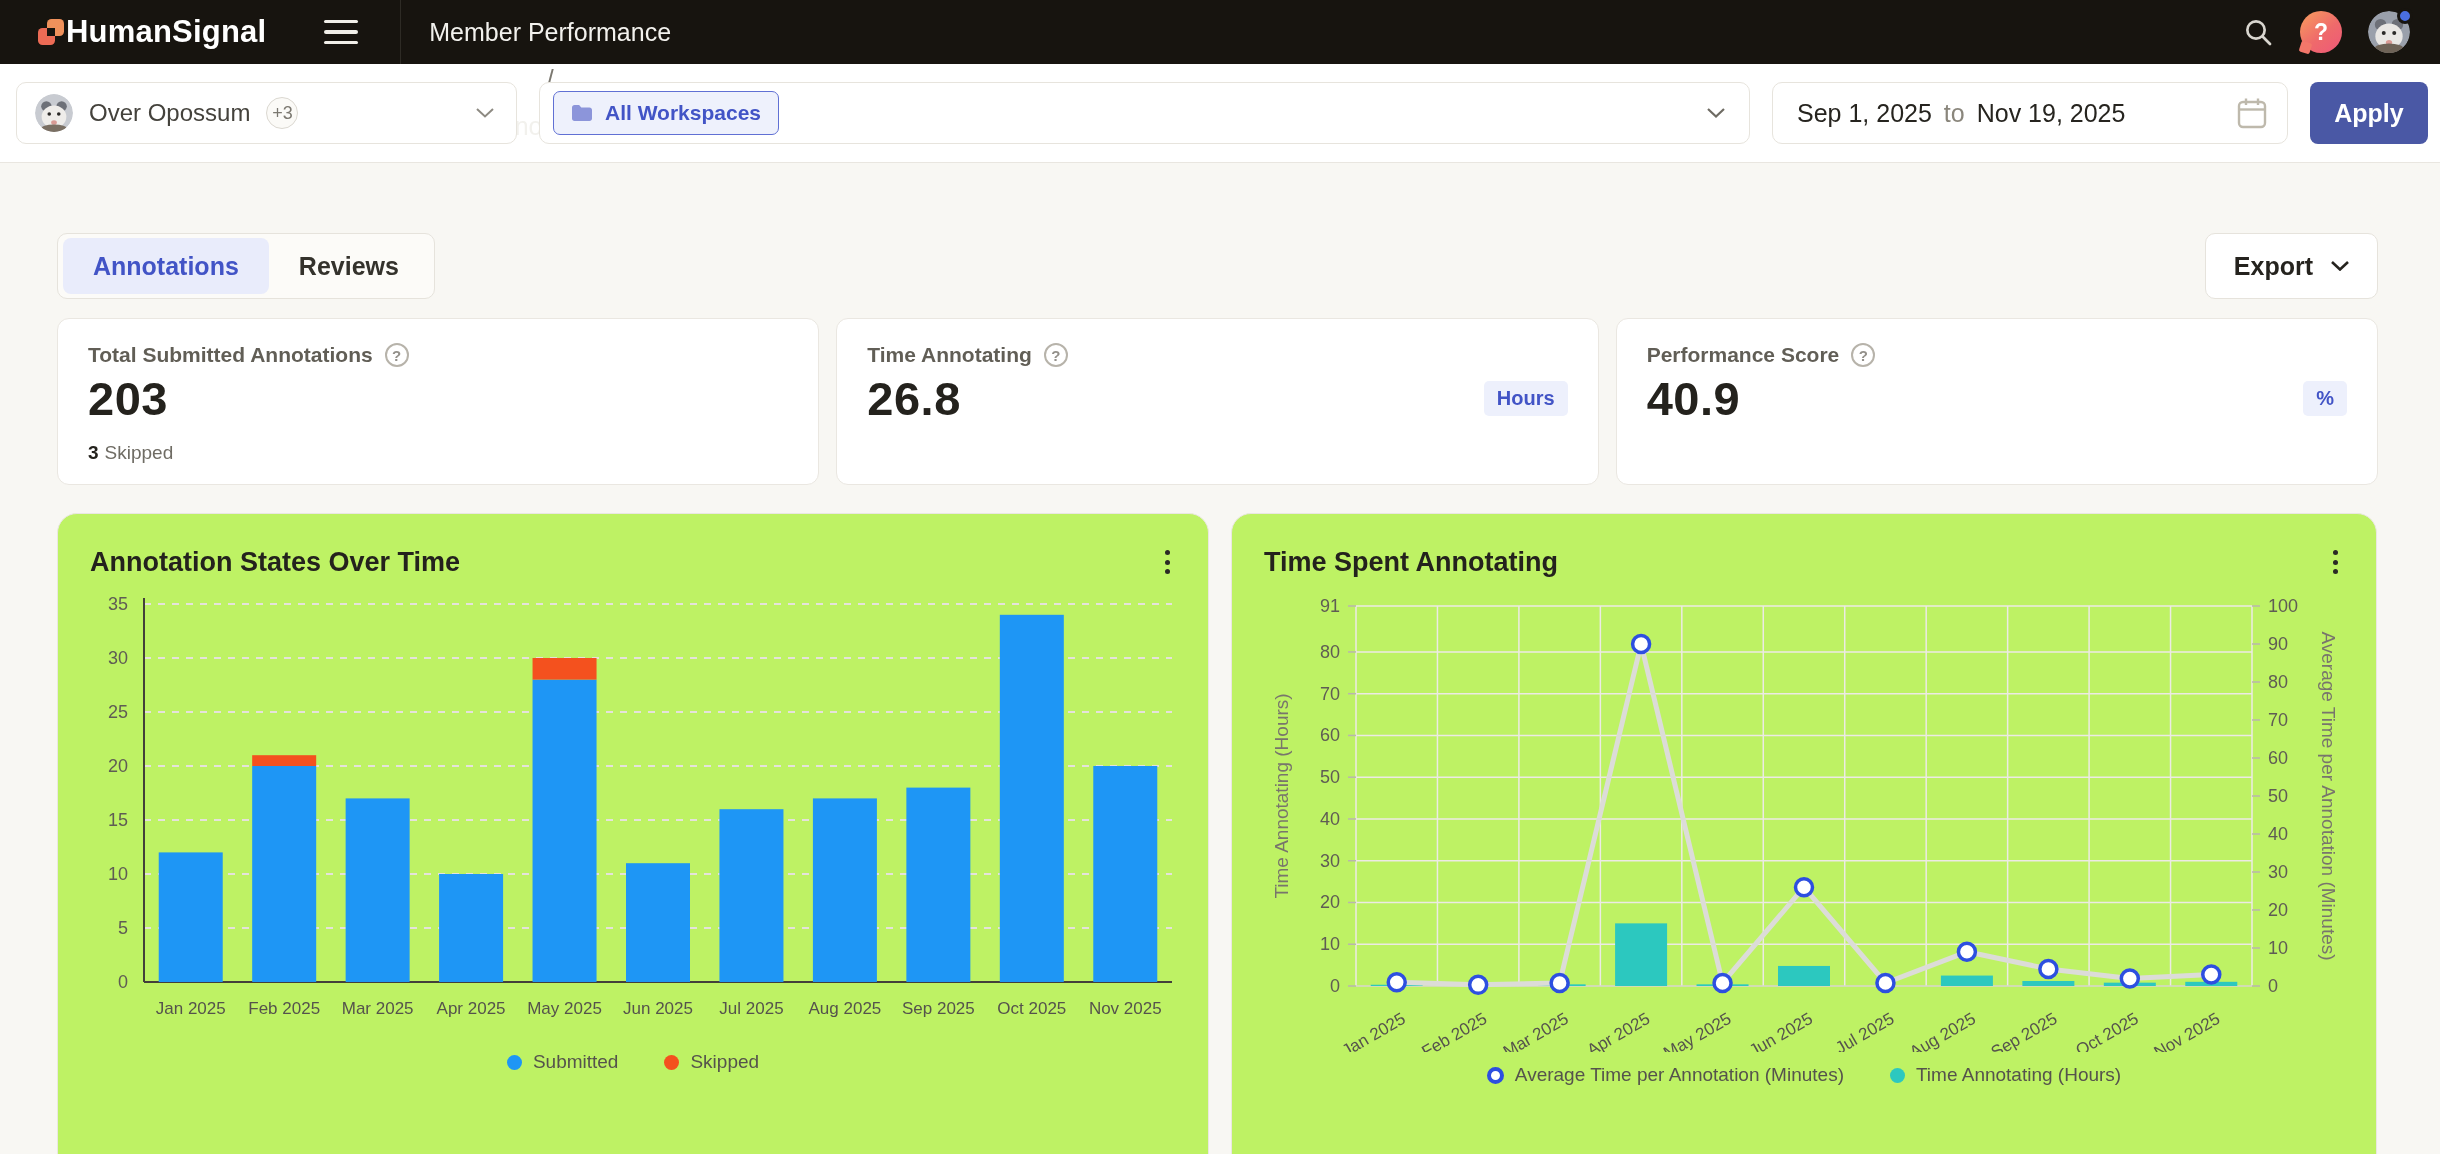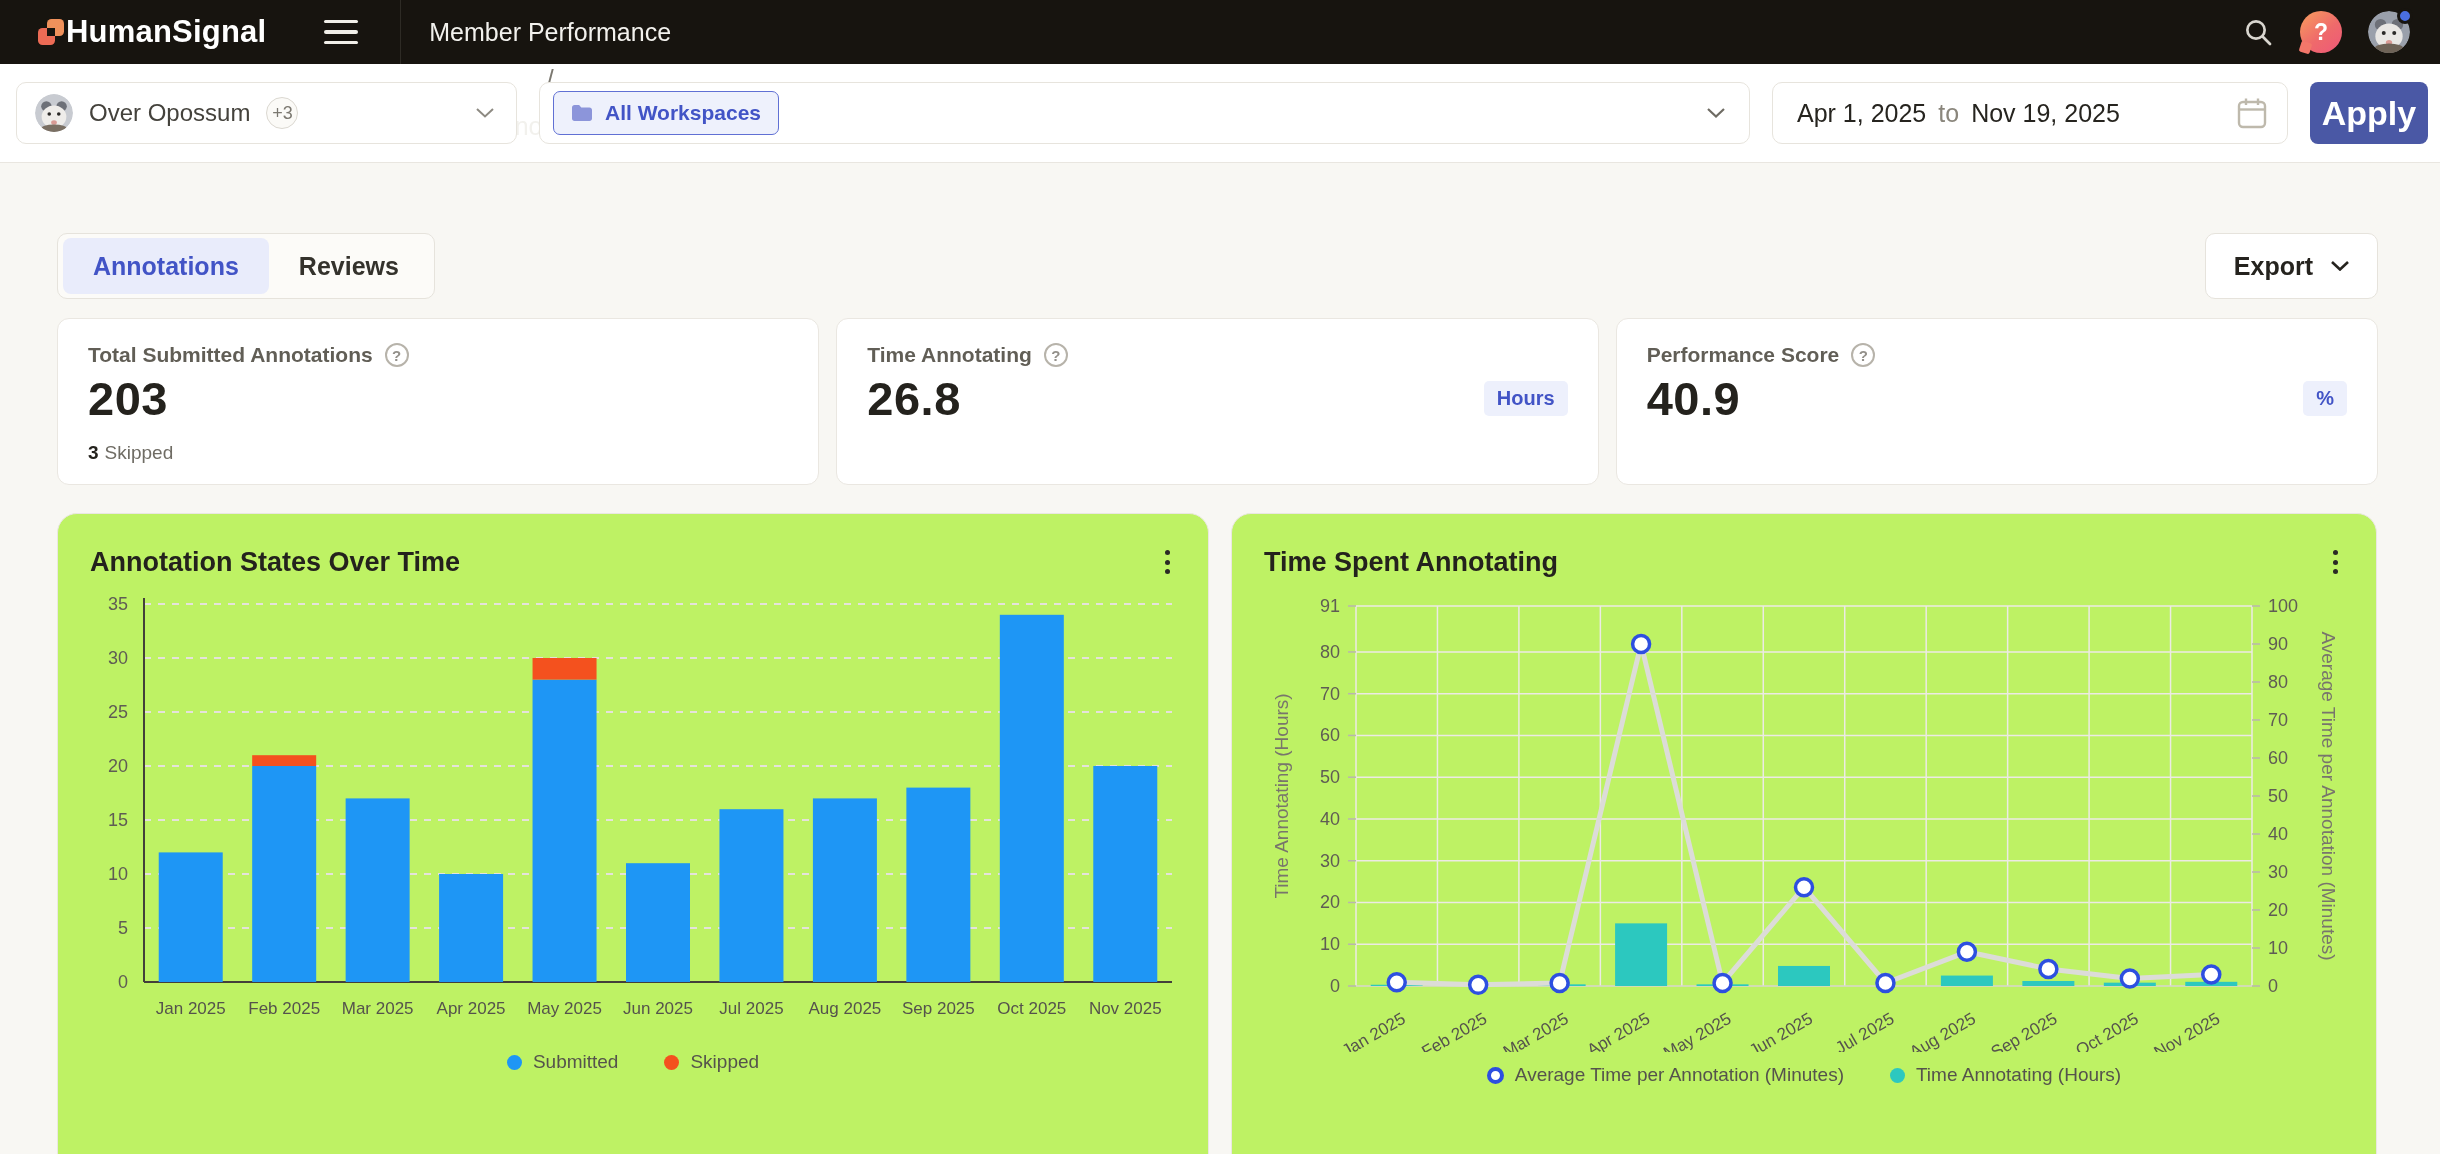--- a/index.html
+++ b/index.html
@@ -37,21 +37,21 @@
   .more-badge { width:32px; height:32px; border-radius:50%; border:1.5px solid #dbd8d1; background:#fbfaf7;
       color:#7b7870; font-size:18px; display:flex; align-items:center; justify-content:center; }
   .spacer { flex:1; }
   .workspace-select { flex:1; padding:0 24px 0 13px; }
   .ws-chip { display:flex; align-items:center; gap:12px; background:#eef1fc; border:1.5px solid #6070d4;
       border-radius:7px; padding:9px 17px; }
   .ws-chip span { font-size:21px; font-weight:700; color:#4254c6; }
   .date-range { width:516px; padding:0 20px 0 24px; font-size:25px; color:#26241f; gap:12px; }
   .date-sep { color:#8a867c; }
   .apply-btn { width:118px; height:62px; background:#4a58a5; border:none; border-radius:8px;
-      color:#fff; font-size:34px; font-weight:700; cursor:pointer; font-family:inherit; }
+      color:#fff; font-size:25px; font-weight:700; cursor:pointer; font-family:inherit; }
 
   
   main { padding:0 62px 0 57px; }
   .toolbar-row { margin-top:70px; display:flex; justify-content:space-between; align-items:center; }
   .tabgroup { display:flex; align-items:center; border:1px solid #e6e3dc; background:#fcfbf8;
       border-radius:10px; padding:0 5px; height:66px; }
   .tab { display:flex; align-items:center; height:56px; padding:0 30px; font-size:25px; font-weight:700;
       color:#34322c; border-radius:8px; cursor:pointer; }
   .tab.active { background:#e9ecfb; color:#4254c6; }
   .export-btn { height:66px; padding:0 28px; border:1px solid #e6e3dc; background:#fff; border-radius:10px;
@@ -162,21 +162,21 @@
       </svg>
       <span>All Workspaces</span>
     </div>
     <span class="spacer"></span>
     <svg width="18" height="10" viewBox="0 0 18 10" fill="none" stroke="#6e6b63" stroke-width="2.2">
         <polyline points="1,1 9,8.5 17,1"></polyline>
       </svg>
   </div>
 
   <div class="fselect date-range">
-    <span>Apr 1, 2025</span>
+    <span>Sep 1, 2025</span>
     <span class="date-sep">to</span>
     <span>Nov 19, 2025</span>
     <span class="spacer"></span>
     <svg width="30" height="32" viewBox="0 0 30 32" fill="none" stroke="#beb9ac" stroke-width="2.4">
       <rect x="2" y="5" width="26" height="25" rx="4"></rect>
       <line x1="9" y1="1.5" x2="9" y2="8"></line>
         <line x1="21" y1="1.5" x2="21" y2="8"></line>
       <line x1="3" y1="12.5" x2="27" y2="12.5"></line>
     </svg>
   </div>

